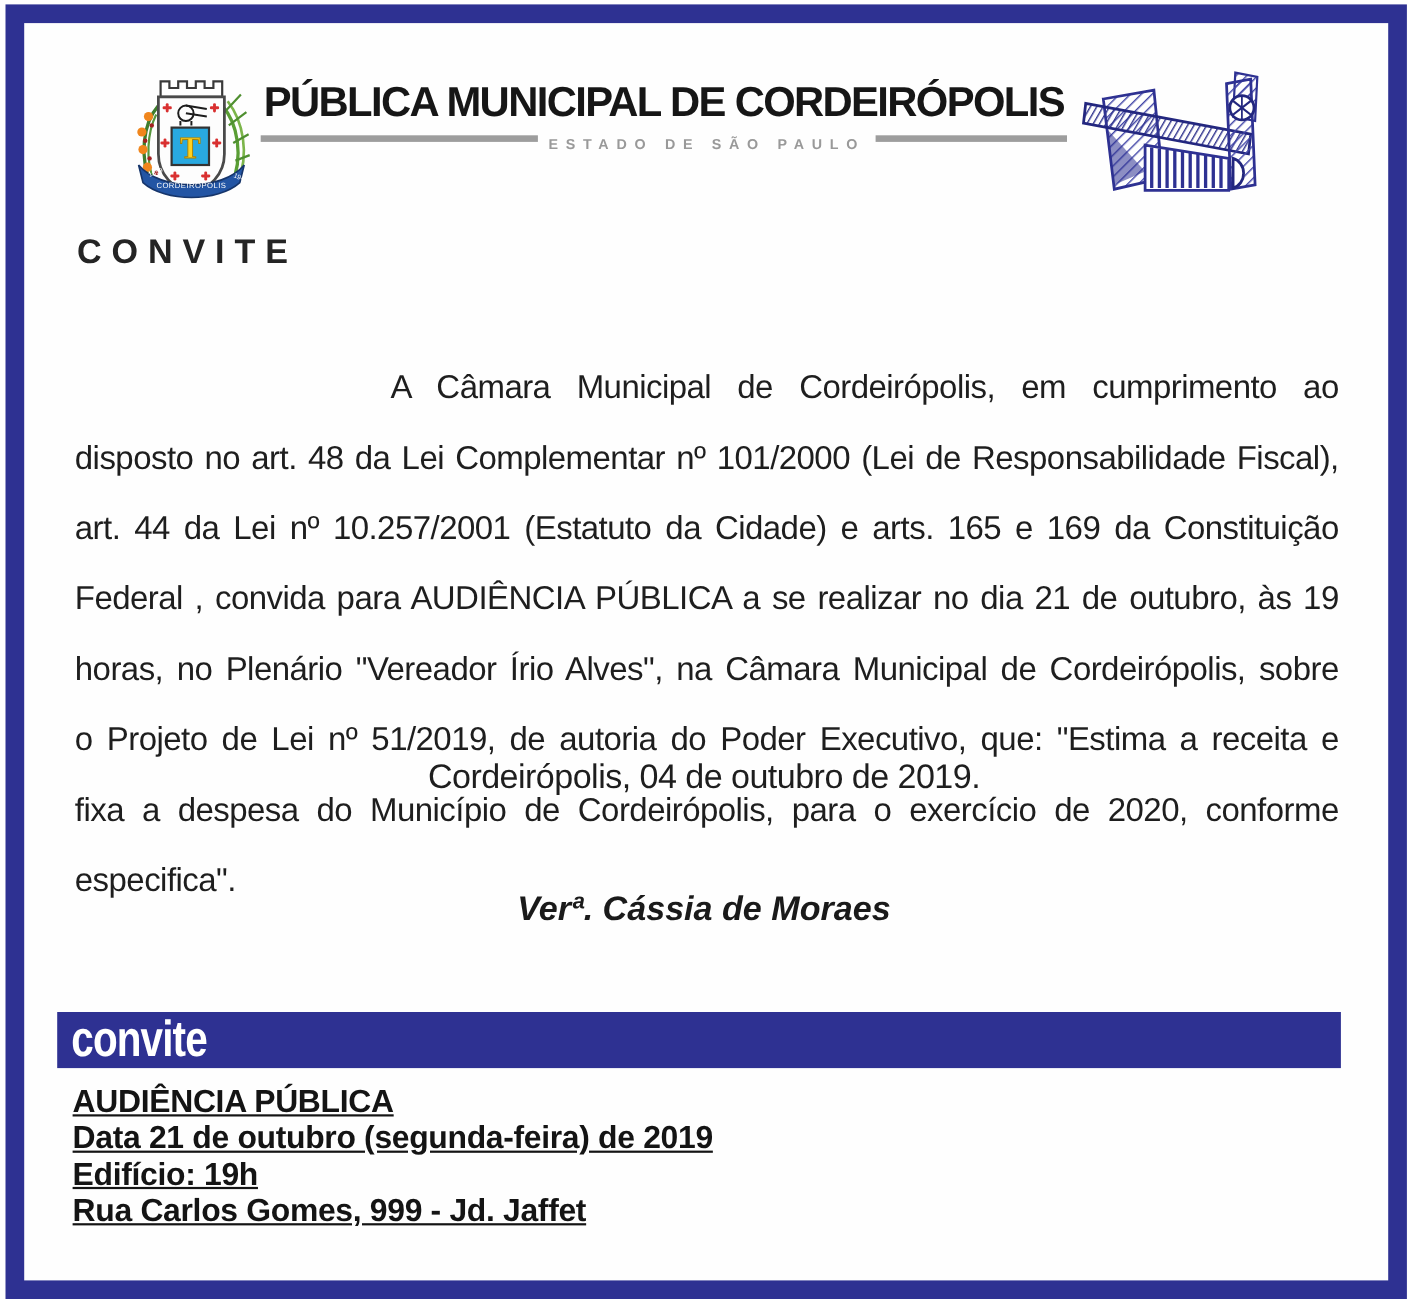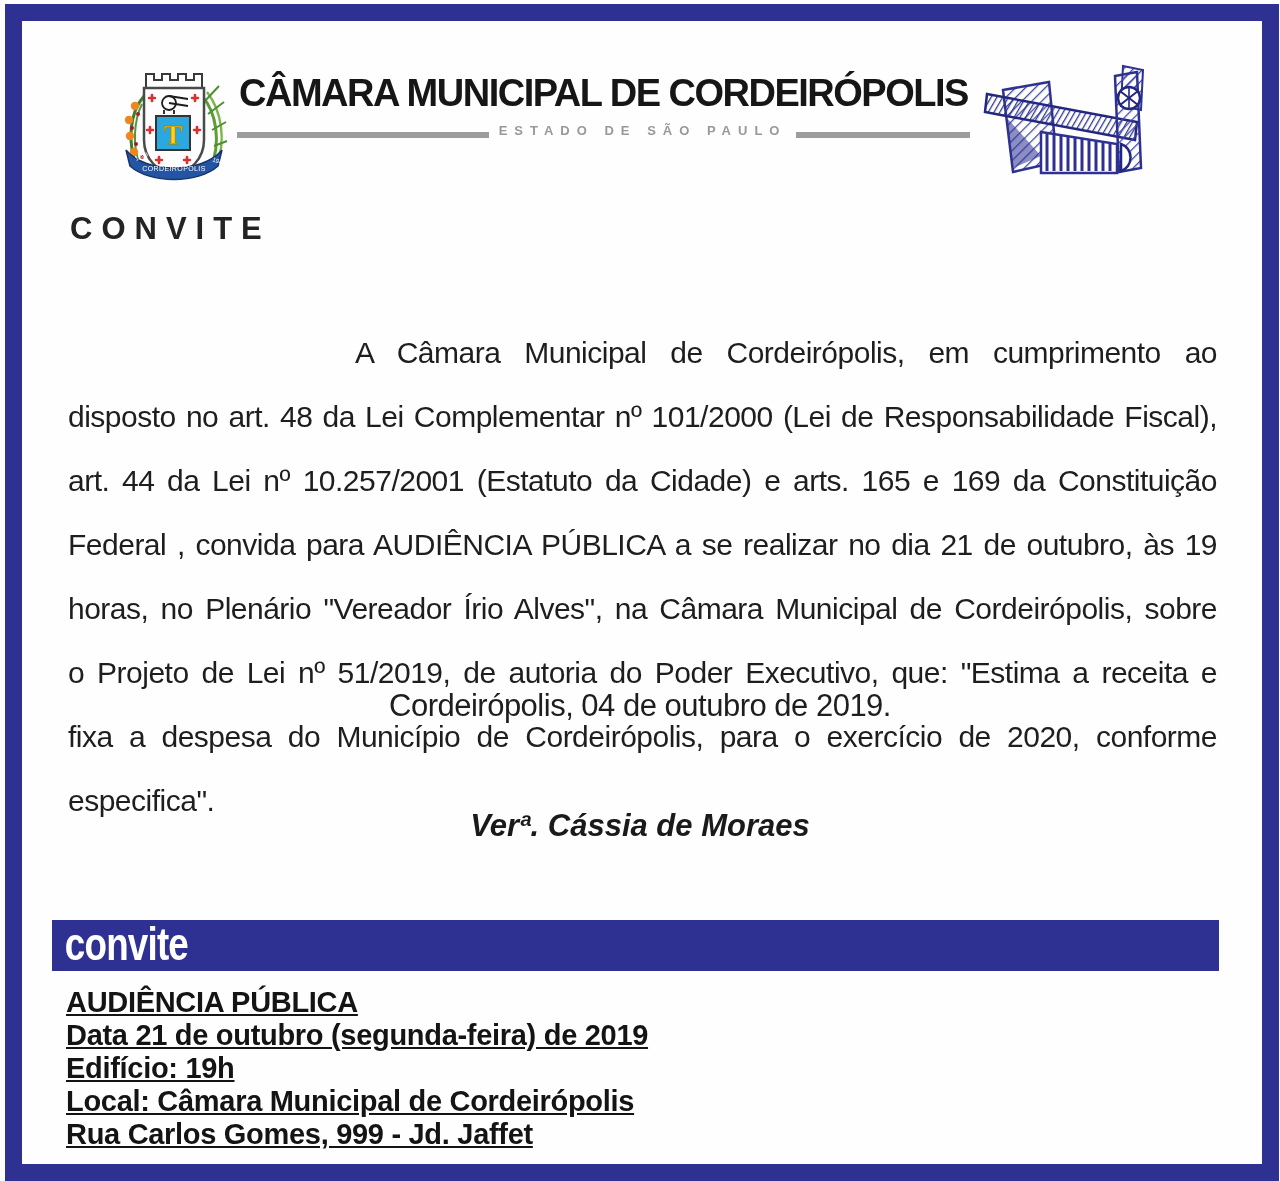--- a/index.html
+++ b/index.html
@@ -16,21 +16,21 @@
   .building { position:absolute; left:983px; top:60px; width:168px; height:120px; }
   .masthead { position:absolute; left:237px; top:74px; width:733px; text-align:center; }
   .masthead .title {
     margin:0; font-size:38px; font-weight:bold; color:#161616;
     letter-spacing:-1.5px; white-space:nowrap; line-height:1.05;
   }
   .masthead .subtitle {
     font-size:29px; font-weight:bold; color:#8a8a8a;
     letter-spacing:-0.5px; margin-top:2px; white-space:nowrap;
   }
-  .rule-row { display:flex; align-items:flex-end; margin-top:9px; }
+  .rule-row { display:flex; align-items:flex-start; margin-top:9px; }
   .rule { height:6px; background:#9d9d9d; }
   .rule.left { flex:1.45; }
   .rule.right { flex:1; }
   .rule-label {
     font-size:13px; color:#999999; letter-spacing:7px;
     white-space:nowrap; padding:0 10px; font-weight:bold;
   }
   
   .convite-heading {
     position:absolute; left:70px; top:211px;
@@ -118,21 +118,21 @@
 
     <g>
       <path d="M12,90 C32,114 88,114 108,90 L104,106 C84,124 36,124 16,106 z" fill="#2355a4" stroke="#16356b" stroke-width="1.5"></path>
       <text x="22" y="101" font-size="6" fill="#ffffff" transform="rotate(-22 22 101)">1899</text>
       <text x="60" y="111" text-anchor="middle" font-size="7" fill="#ffffff" letter-spacing="0.4">CORDEIRÓPOLIS</text>
       <text x="98" y="101" font-size="6" fill="#ffffff" transform="rotate(22 98 101)">1948</text>
     </g>
   </svg>
 
   <div class="masthead">
-    <h1 class="title">CÂMARA MUNICIPAL DE CORDEIRÓPOLIS</h1>
+    <h1 class="title">PÚBLICA MUNICIPAL DE CORDEIRÓPOLIS</h1>
     <div class="rule-row">
       <div class="rule left"></div>
       <div class="rule-label">ESTADO DE SÃO PAULO</div>
       <div class="rule right"></div>
     </div>
   </div>
 
   <svg class="building" viewBox="0 0 168 120">
     <defs>
       <pattern id="hatchA" width="7" height="7" patternUnits="userSpaceOnUse" patternTransform="rotate(45)">
@@ -180,16 +180,15 @@
   </div>
 
   <div class="banner">
     <span class="label">convite</span>
   </div>
 
   <div class="details">
     <div>AUDIÊNCIA PÚBLICA</div>
     <div>Data 21 de outubro (segunda-feira) de 2019</div>
     <div>Edifício: 19h</div>
-    <div>Local: Câmara Municipal de Cordeirópolis</div>
     <div>Rua Carlos Gomes, 999 - Jd. Jaffet</div>
   </div>
 </div>
 
 </body></html>

